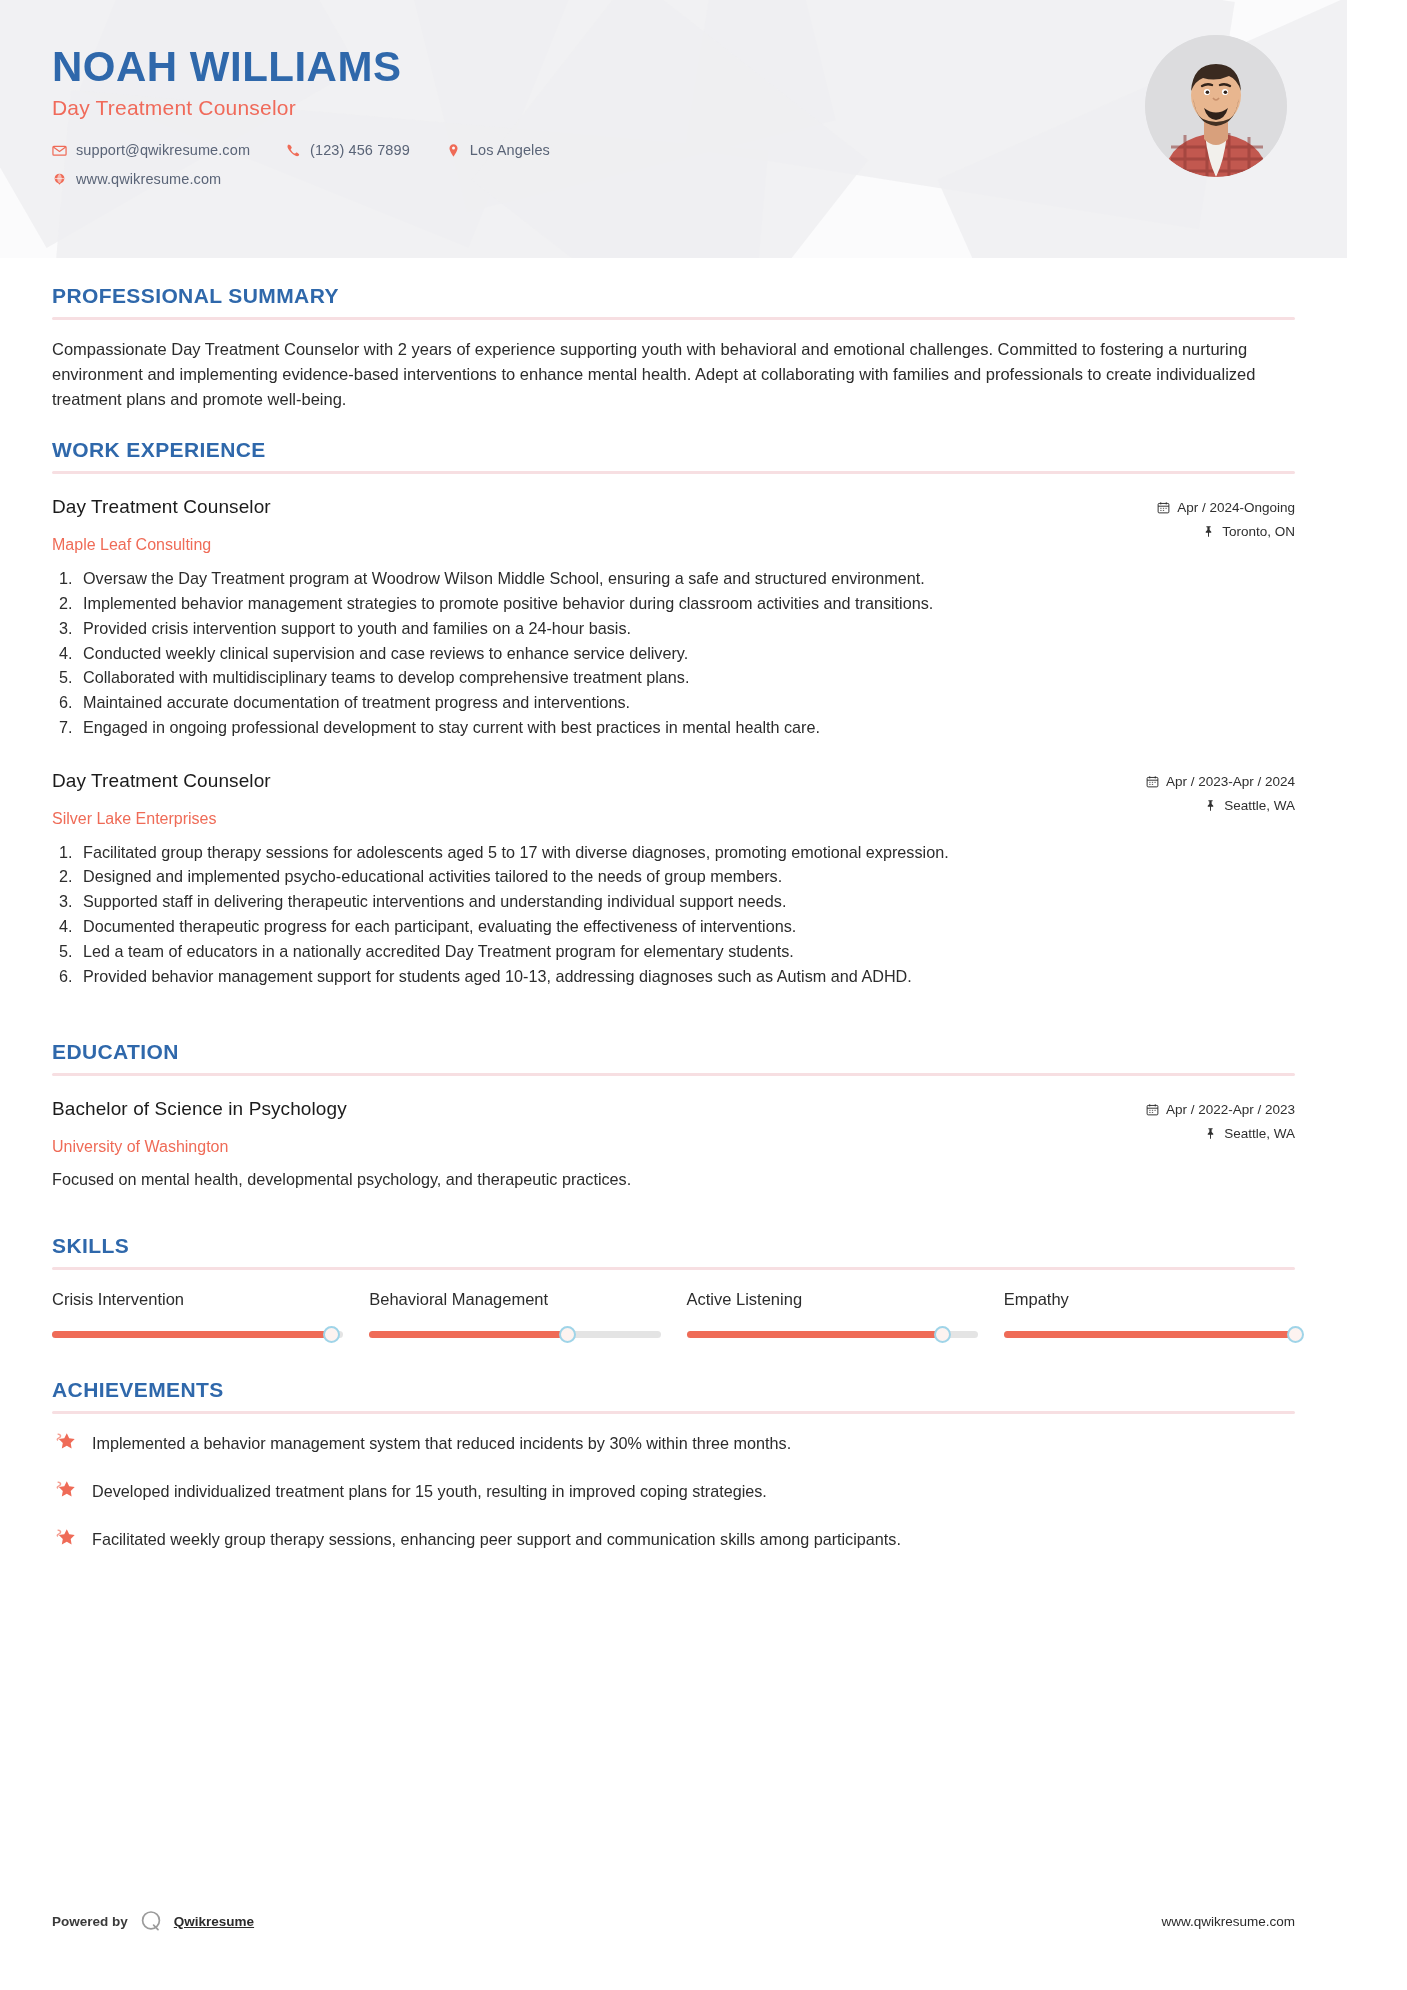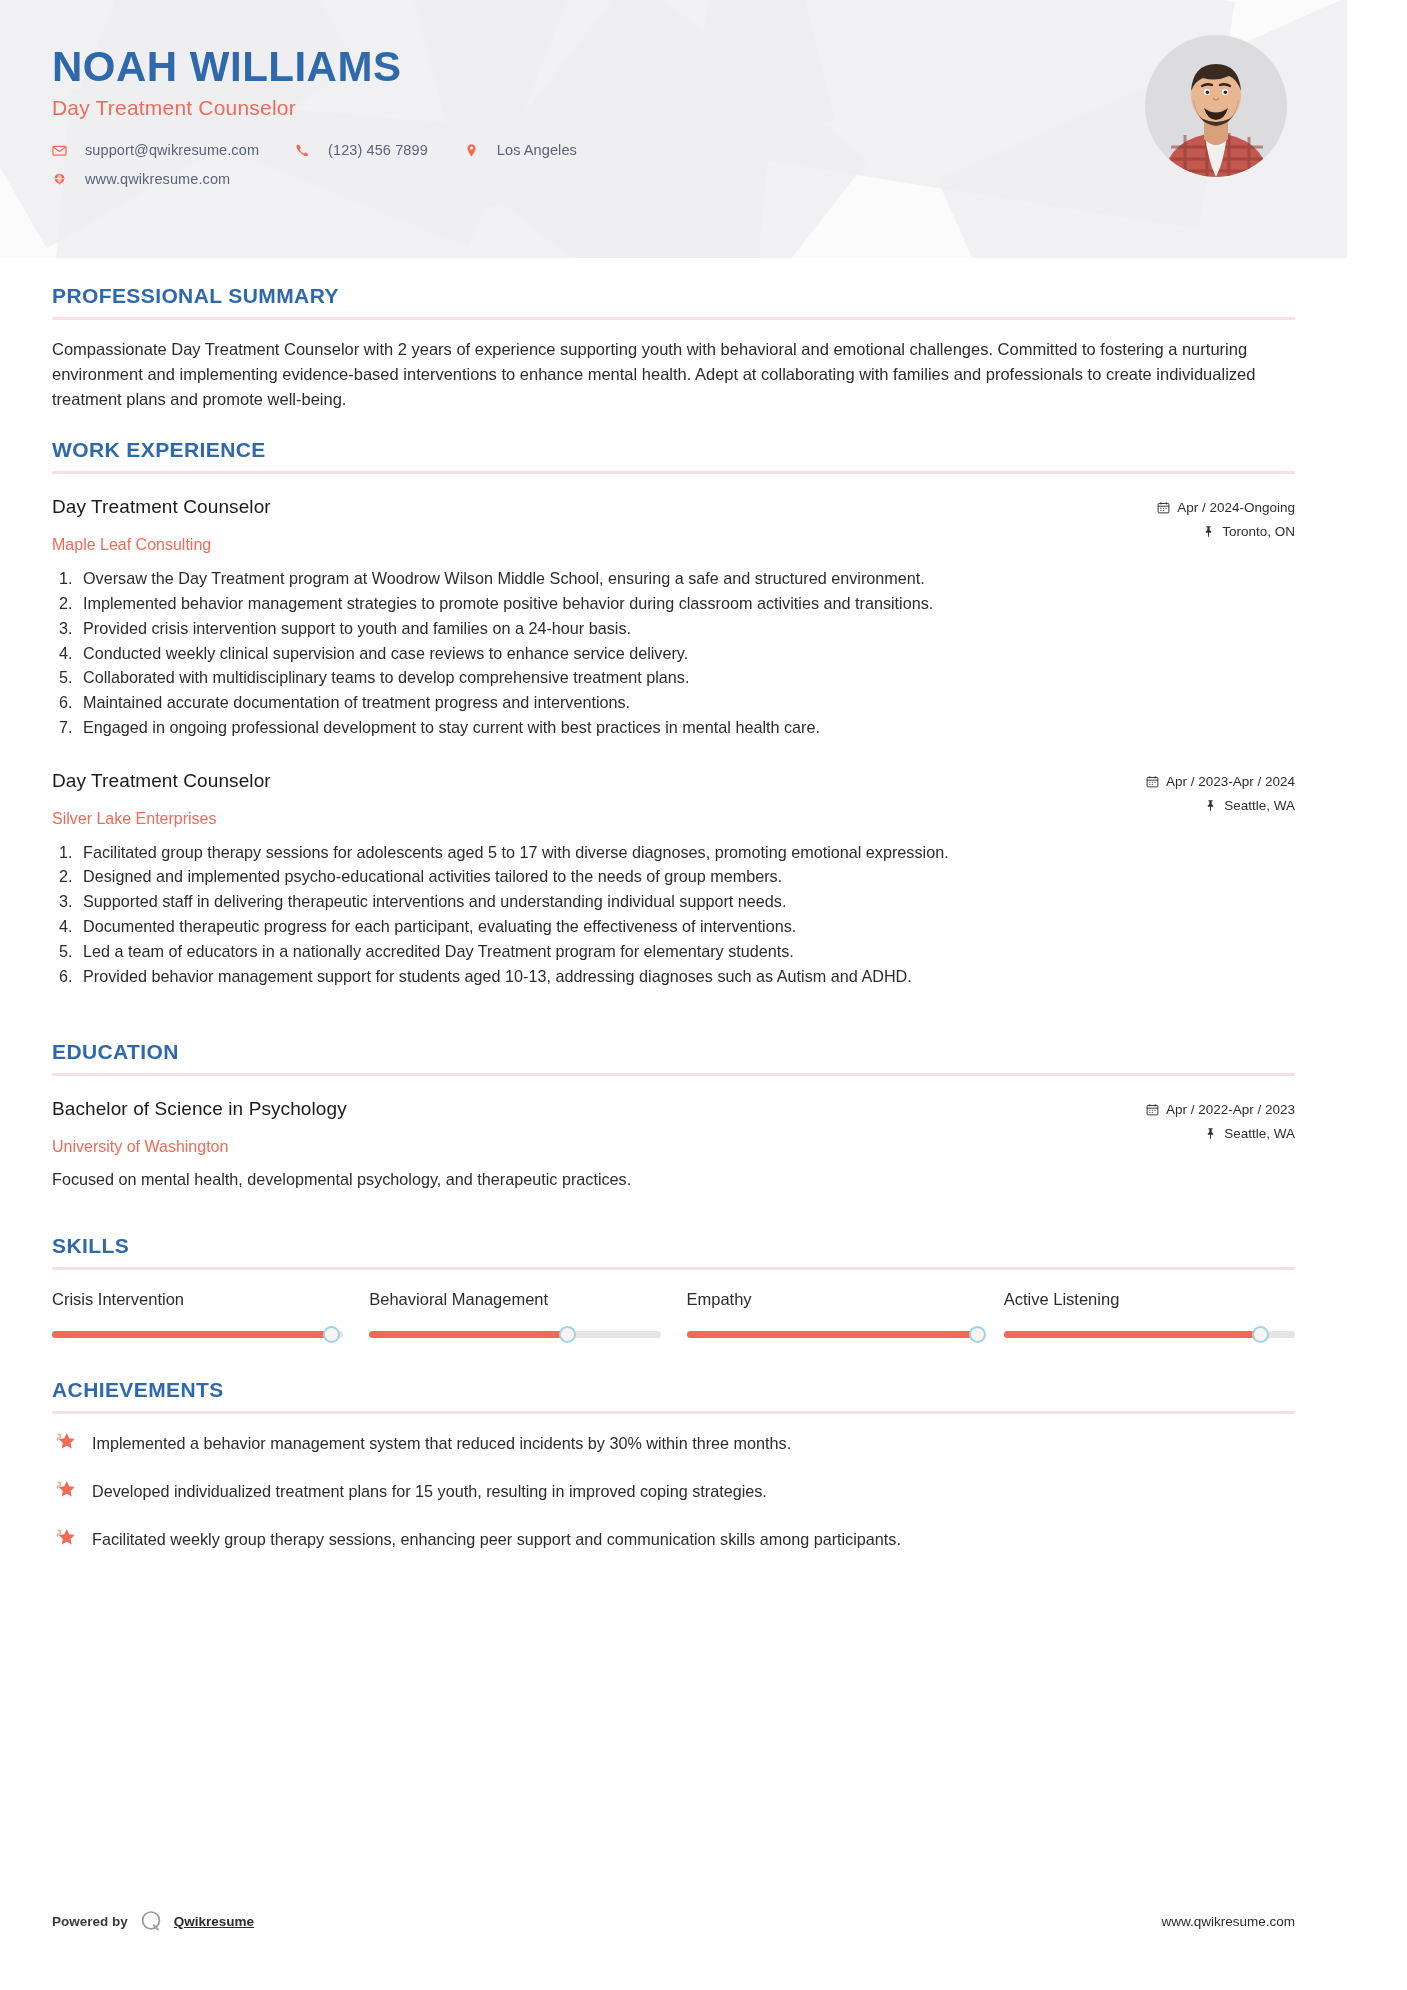--- a/index.html
+++ b/index.html
@@ -58,21 +58,21 @@
     display: flex;
     align-items: center;
     gap: 10px;
     margin-bottom: 13px;
     font-size: 14.5px;
     color: #5a6477;
   }
   .contact-item {
     display: flex;
     align-items: center;
-    gap: 18px;
+    gap: 9px;
     margin-right: 26px;
   }
   .contact-item .ic {
     display: inline-flex;
     align-items: center;
     justify-content: center;
     width: 15px;
     height: 15px;
     color: #ef6b57;
   }
@@ -497,31 +497,31 @@
           </div>
         </div>
         <div>
           <div class="skill-name">Behavioral Management</div>
           <div class="skill-track">
             <div class="skill-fill" style="width:68%"></div>
             <div class="skill-knob" style="left:68%"></div>
           </div>
         </div>
         <div>
+          <div class="skill-name">Active Listening</div>
+          <div class="skill-track">
+            <div class="skill-fill" style="width:88%"></div>
+            <div class="skill-knob" style="left:88%"></div>
+          </div>
+        </div>
+        <div>
           <div class="skill-name">Empathy</div>
           <div class="skill-track">
             <div class="skill-fill" style="width:100%"></div>
             <div class="skill-knob" style="left:100%"></div>
-          </div>
-        </div>
-        <div>
-          <div class="skill-name">Active Listening</div>
-          <div class="skill-track">
-            <div class="skill-fill" style="width:88%"></div>
-            <div class="skill-knob" style="left:88%"></div>
           </div>
         </div>
       </div>
     </div>
 
     <div class="section" style="margin-top:40px;">
       <div class="section-title">ACHIEVEMENTS</div>
       <div class="rule"></div>
 
       <div class="ach-list">

